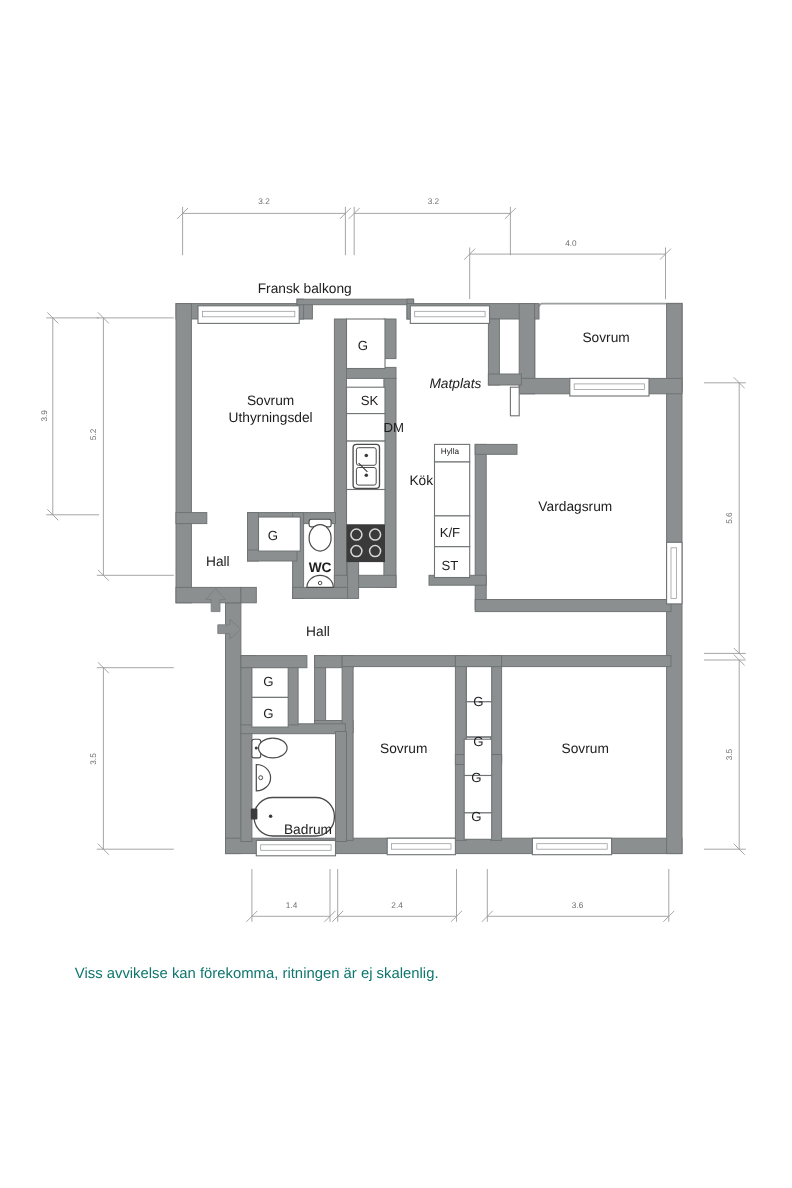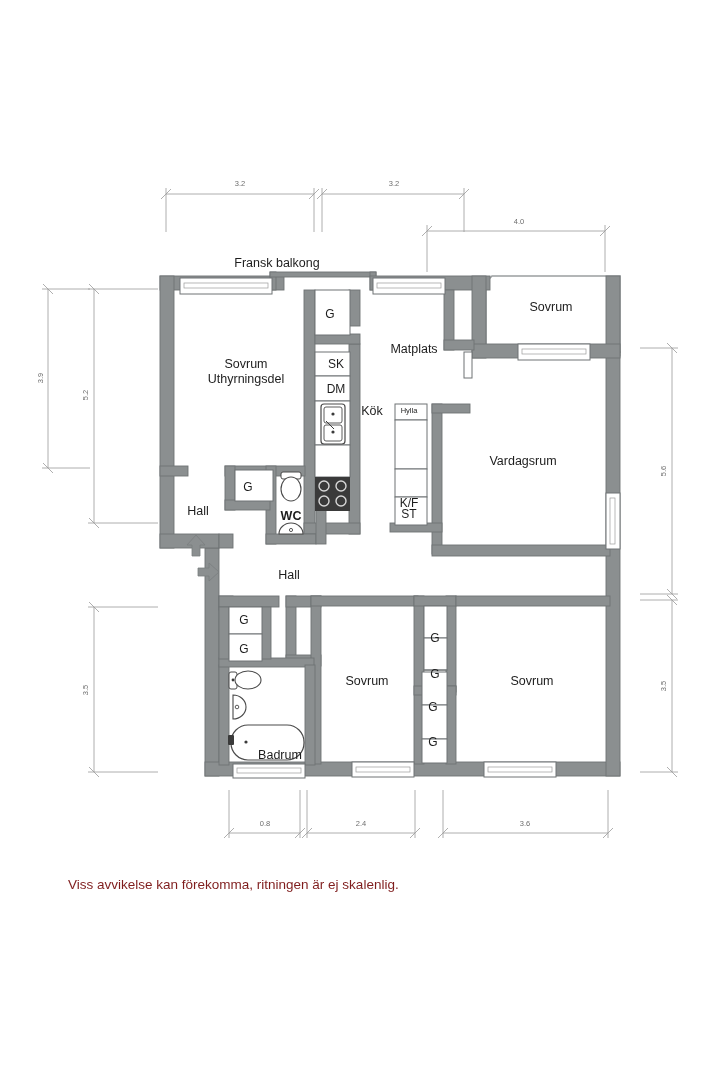--- a/index.html
+++ b/index.html
@@ -30,21 +30,21 @@
     color:#6d6d6d;
     transform:translate(-50%,-50%);
     white-space:nowrap;
     font-family:"Liberation Sans", sans-serif;
   }
   .dim.vert{transform:translate(-50%,-50%) rotate(-90deg);}
   .caption{
     position:absolute;
     left:68px;top:877px;
     font-size:13.5px;
-    color:#7f1d1d;
+    color:#0f766e;
     white-space:nowrap;
   }
 </style>
 </head>
 <body>
 
 <svg id="plan" viewBox="0 0 720 1080">
   <defs>
     <g id="winH">
       <rect x="0" y="0" width="60" height="16" fill="#ffffff" stroke="#6f7374" stroke-width="1"></rect>
@@ -323,59 +323,59 @@
 
   <div class="lbl room2" style="left:246px;top:372px;">
     <span>Sovrum</span><br>
     <span>Uthyrningsdel</span>
   </div>
 
   <div class="lbl room" style="left:198px;top:511px;">Hall</div>
 
   <div class="lbl room" style="left:291px;top:516px;font-weight:bold;">WC</div>
 
-  <div class="lbl room" style="left:372px;top:411px;">Kök</div>
-
-  <div class="lbl room" style="left:414px;top:349px;">Matplats</div>
+  <div class="lbl room" style="left:372px;top:437px;padding-left:22px;">Kök</div>
+
+  <div class="lbl room" style="left:414px;top:349px;font-style:italic;">Matplats</div>
 
   <div class="lbl room" style="left:551px;top:307px;">Sovrum</div>
 
   <div class="lbl room" style="left:523px;top:461px;text-align:right;">Vardagsrum</div>
 
   <div class="lbl room" style="left:289px;top:575px;">Hall</div>
 
   <div class="lbl room" style="left:280px;top:707px;margin-top:48px;">Badrum</div>
 
   <div class="lbl room" style="left:367px;top:681px;">Sovrum</div>
 
   <div class="lbl room" style="left:532px;top:681px;">Sovrum</div>
 
   <div class="lbl unit" style="left:330px;top:314px;">G</div>
   <div class="lbl unit" style="left:336px;top:364px;">SK</div>
-  <div class="lbl unit" style="left:336px;top:389px;">DM</div>
+  <div class="lbl unit" style="left:336px;top:389px;padding-left:44px;">DM</div>
   <div class="lbl unit" style="left:248px;top:487px;">G</div>
   <div class="lbl unit-sm" style="left:409px;top:411px;">Hylla</div>
-  <div class="lbl unit" style="left:409px;top:503px;text-align:center;">K/F</div>
+  <div class="lbl unit" style="left:409px;top:484px;text-align:center;">K/F</div>
   <div class="lbl unit" style="left:409px;top:514px;text-align:center;">ST</div>
   <div class="lbl unit" style="left:244px;top:620px;">G</div>
   <div class="lbl unit" style="left:244px;top:649px;">G</div>
   <div class="lbl unit" style="left:435px;top:638px;">G</div>
   <div class="lbl unit" style="left:435px;top:674px;">G</div>
   <div class="lbl unit" style="left:433px;top:707px;">G</div>
   <div class="lbl unit" style="left:433px;top:742px;">G</div>
 
   <div class="dim" style="left:240px;top:183px;">3.2</div>
   <div class="dim" style="left:394px;top:183px;">3.2</div>
   <div class="dim" style="left:519px;top:221px;text-align:right;">4.0</div>
 
   <div class="dim vert" style="left:40px;top:378px;">3.9</div>
   <div class="dim vert" style="left:85px;top:395px;">5.2</div>
   <div class="dim vert" style="left:85px;top:690px;">3.5</div>
 
   <div class="dim vert" style="left:663px;top:471px;">5.6</div>
   <div class="dim vert" style="left:663px;top:686px;">3.5</div>
 
-  <div class="dim" style="left:265px;top:823px;">0.8</div>
+  <div class="dim" style="left:265px;top:823px;">1.4</div>
   <div class="dim" style="left:361px;top:823px;">2.4</div>
   <div class="dim" style="left:525px;top:823px;">3.6</div>
 </div>
 
 <div class="caption">Viss avvikelse kan förekomma, ritningen är ej skalenlig.</div>
 
 </body></html>

